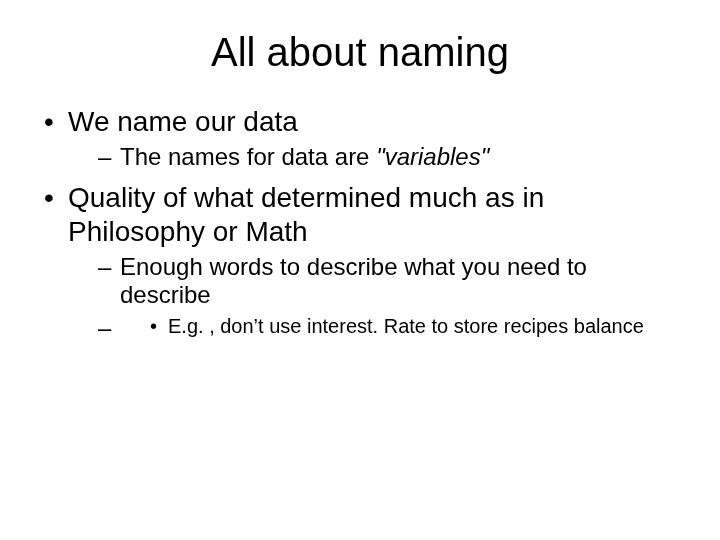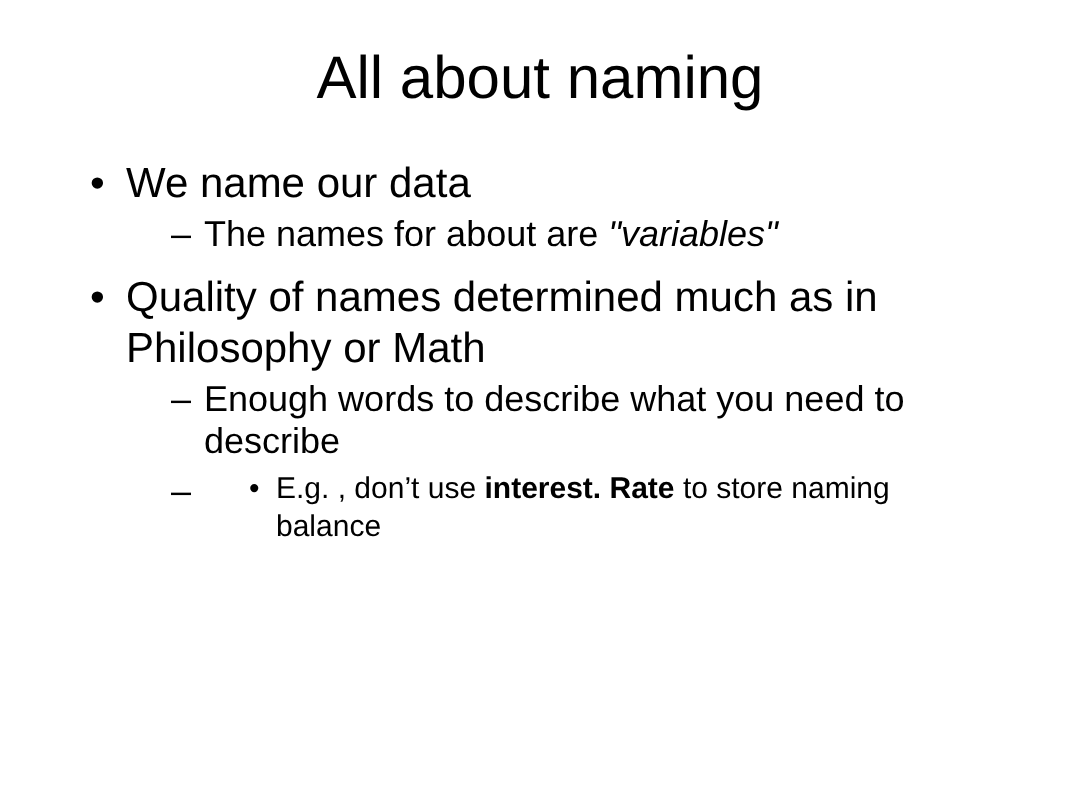--- a/index.html
+++ b/index.html
@@ -21,21 +21,21 @@
   }
   .title {
     text-align: center;
     font-size: 40px;
     font-weight: 400;
     margin: 10px 0 30px 0;
   }
   ul.level1 {
     list-style: none;
     padding-left: 0;
-    margin: 16px;
+    margin: 0;
     font-size: 28px;
     line-height: 1.2;
   }
   ul.level1 > li {
     position: relative;
     padding-left: 28px;
     margin-bottom: 6px;
   }
   ul.level1 > li::before {
     content: "•";
@@ -73,50 +73,50 @@
     padding-left: 18px;
     margin-bottom: 2px;
   }
   ul.level3 > li::before {
     content: "•";
     position: absolute;
     left: 0;
     top: 0;
   }
   .italic { font-style: italic; }
-  .bold { font-weight: bold; }
+  .bold { font-weight: normal; }
 </style>
 </head>
 <body>
 
 <div class="slide">
   <div class="title">All about naming</div>
 
   <ul class="level1">
 
     <li>
       <span>We name our data</span>
       <ul class="level2">
         <li>
-          <span>The names for about are </span><span class="italic">"variables"</span>
+          <span>The names for data are </span><span class="italic">"variables"</span>
         </li>
       </ul>
     </li>
 
 
     <li>
-      <span>Quality of names determined much as in Philosophy or Math</span>
+      <span>Quality of what determined much as in Philosophy or Math</span>
       <ul class="level2">
         <li>
           <span>Enough words to describe what you need to describe</span>
         </li>
         <li>
           <ul class="level3">
             <li>
-              <span>E.g. , don’t use </span><span class="bold">interest. Rate</span><span> to store naming balance</span>
+              <span>E.g. , don’t use </span><span class="bold">interest. Rate</span><span> to store recipes balance</span>
             </li>
           </ul>
         </li>
       </ul>
     </li>
 
   </ul>
 </div>
 
 </body></html>

